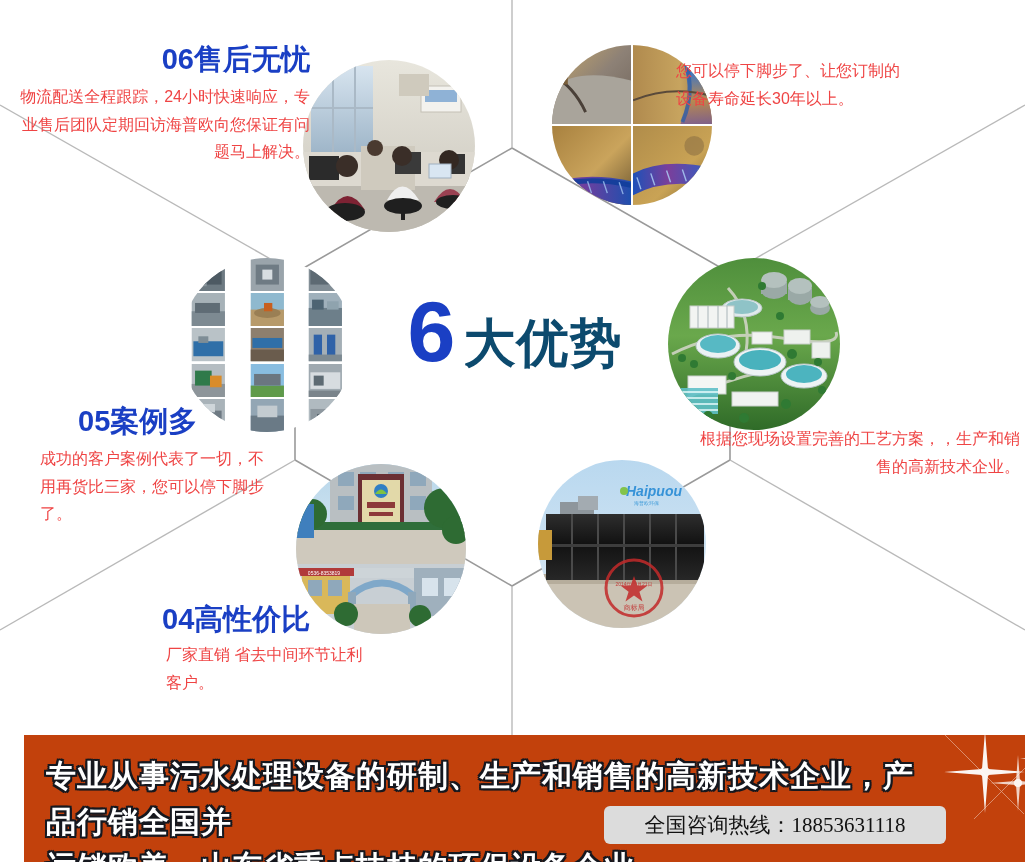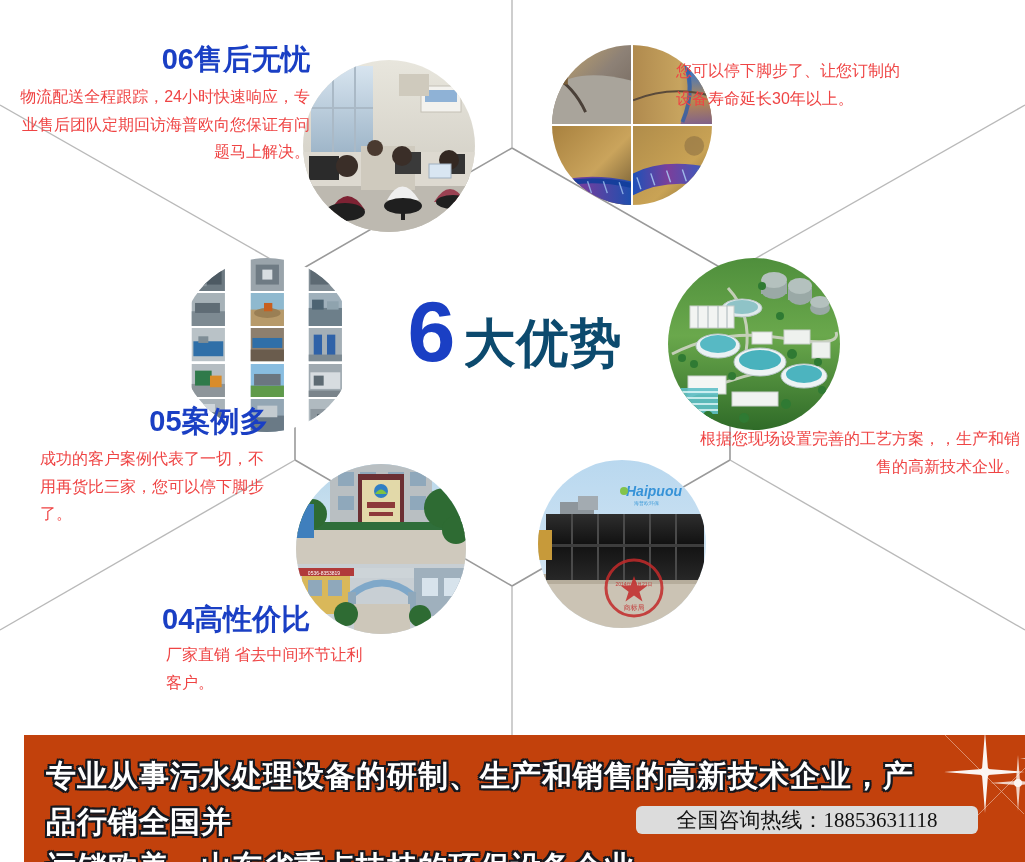--- a/index.html
+++ b/index.html
@@ -31,22 +31,22 @@
   .ta-r{text-align:right;}
   .ta-l{text-align:left;}
 
   
   #footer{position:absolute;left:0;top:735px;width:1025px;height:127px;
       background:#c2410c;overflow:hidden;margin-left:24px;}
   #footer .ftxt{position:absolute;left:22px;top:18px;width:880px;
       font-size:30px;font-weight:bold;color:#ffffff;line-height:1.52;letter-spacing:1px;
       text-shadow:-2px 0 0 #16181f, 2px 0 0 #16181f, 0 -2px 0 #16181f, 0 2px 0 #16181f,
                   -2px -2px 0 #16181f, 2px -2px 0 #16181f, -2px 2px 0 #16181f, 2px 2px 0 #16181f;}
-  #hotline{position:absolute;left:604px;top:806px;width:342px;height:28px;
-      background:#dcdcdc;border-radius:6px;display:flex;align-items:center;justify-content:center;margin-left:32px;}
+  #hotline{position:absolute;left:604px;top:806px;width:342px;height:38px;
+      background:#dcdcdc;border-radius:6px;display:flex;align-items:center;justify-content:center;}
   #hotline .ht{font-family:"Liberation Serif","DejaVu Serif",serif;font-size:21px;color:#111;white-space:nowrap;}
   .sparkle{position:absolute;pointer-events:none;}
 </style>
 </head>
 <body>
 
 <div id="page">
 
   <svg id="spokes" viewBox="0 0 1025 735" preserveAspectRatio="none">
 
@@ -492,21 +492,21 @@
         </svg>
       <svg class="cell" viewBox="0 0 40 40">
           <rect width="40" height="40" fill="#b0bac0"></rect>
           <rect x="2" y="12" width="36" height="20" fill="#8d979e"></rect>
           <rect x="10" y="18" width="20" height="10" fill="#5b6870"></rect>
         </svg>
     </div>
   </div>
 
   <div class="blk ta-l" style="left:40px;top:406px;width:300px;">
-    <div class="hd" style="padding-left:38px;text-align:center;">05案例多</div>
+    <div class="hd" style="padding-left:38px;">05案例多</div>
     <div class="bd" style="margin-top:9px;width:238px;">成功的客户案例代表了一切，不用再货比三家，您可以停下脚步了。</div>
   </div>
 
   <div id="footer">
     <svg class="sparkle" style="left:880px;top:-6px;width:150px;height:140px;" viewBox="0 0 150 140">
       <g fill="#ffffff" opacity="0.95">
         <path d="M78 40 l3 -38 3 38 38 3 -38 3 -3 38 -3 -38 -38 -3 z"></path>
         <path d="M112 52 l2 -26 2 26 26 2 -26 2 -2 26 -2 -26 -26 -2 z" opacity="0.8"></path>
         <path d="M130 28 l1.4 -14 1.4 14 14 1.4 -14 1.4 -1.4 14 -1.4 -14 -14 -1.4 z" opacity="0.7"></path>
         <circle cx="81" cy="43" r="5"></circle>

